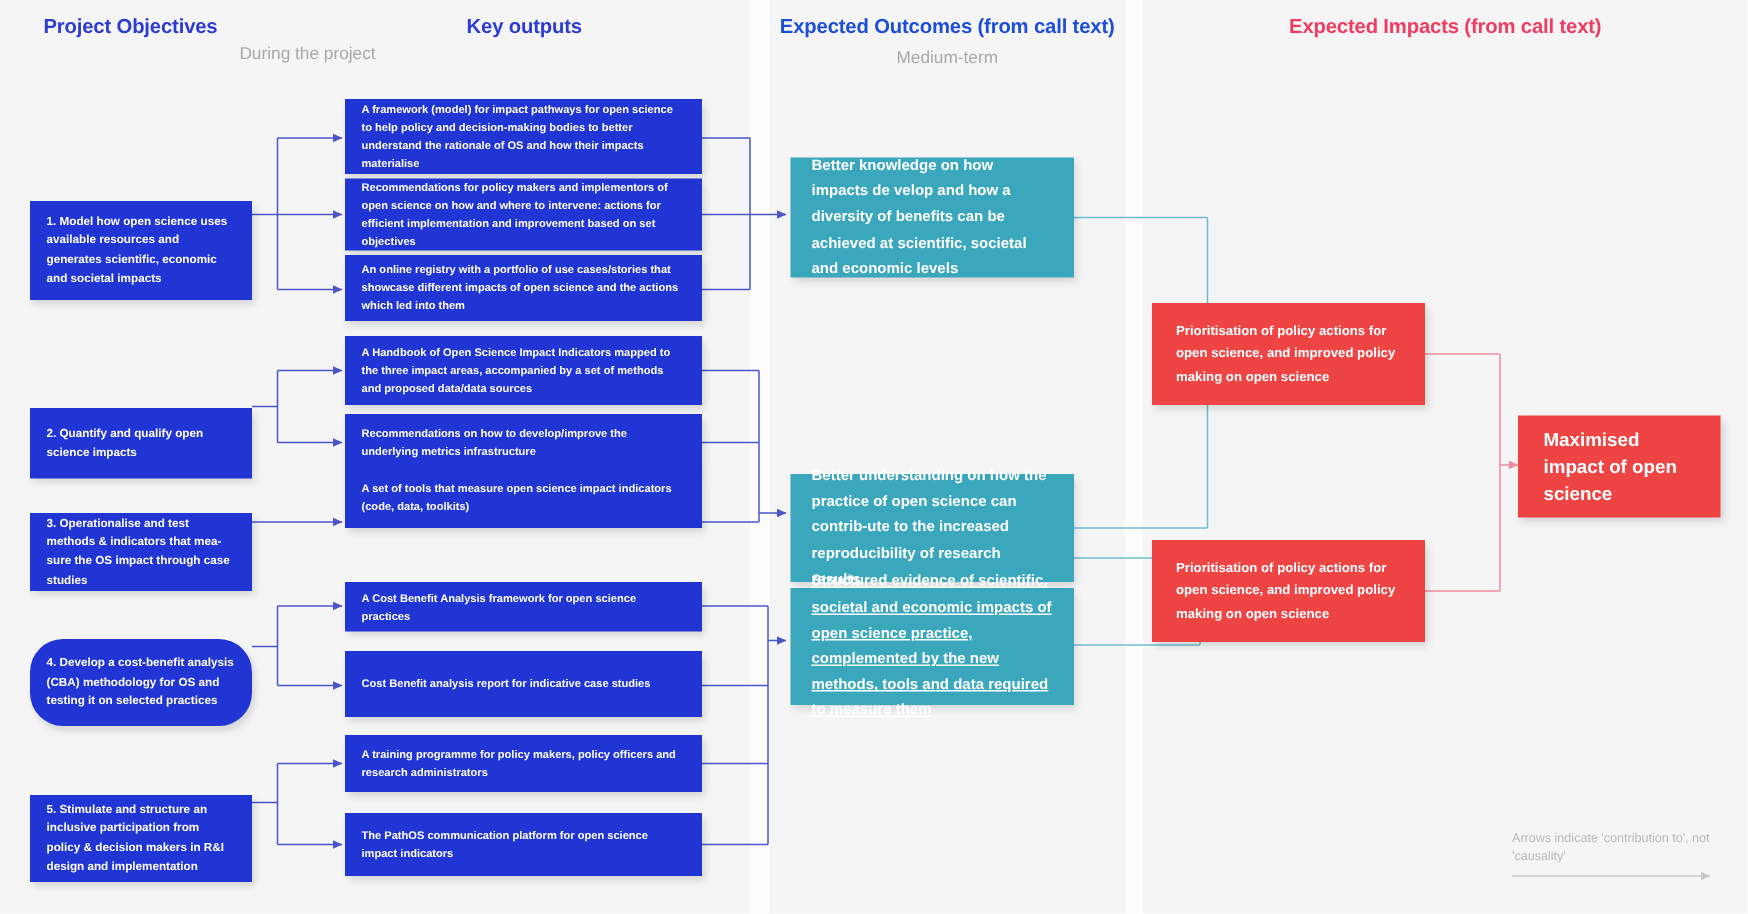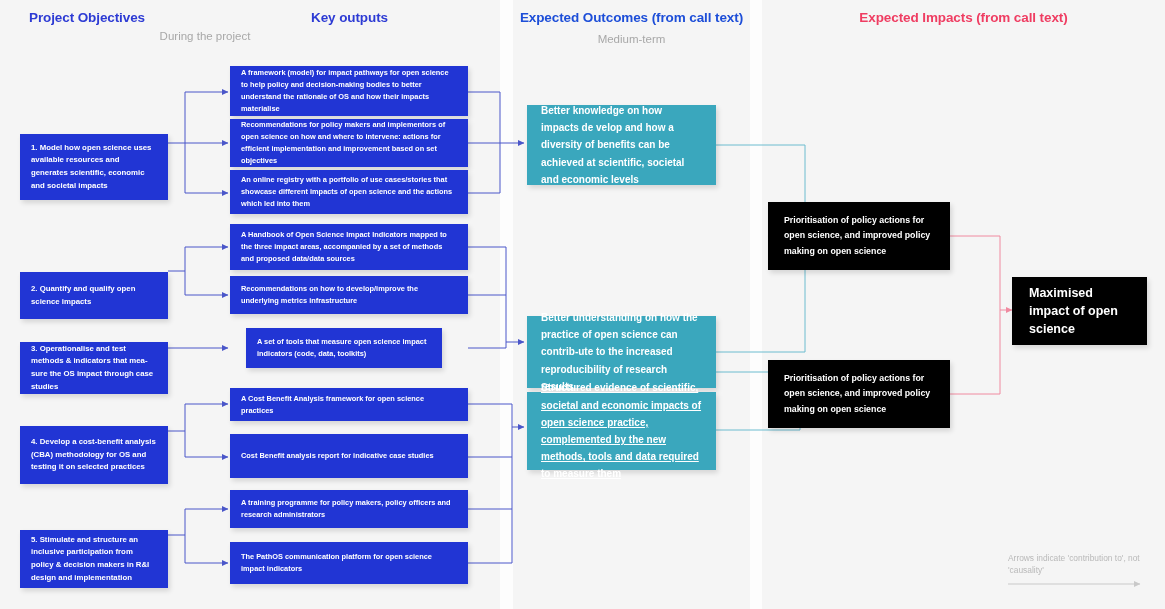--- a/index.html
+++ b/index.html
@@ -49,21 +49,21 @@
     color:#ffffff;
     box-sizing:border-box;
     display:flex;
     align-items:center;
     box-shadow:2px 3px 5px rgba(0,0,0,0.13);
   }
   .box .txt{display:block;width:100%;}
 
   .box.blue{background:#2135d4;}
   .box.teal{background:#3aa7bd;}
-  .box.pink{background:#000000;}
+  .box.pink{background:#ef4444;}
 
   .obj{font-size:7.8px;line-height:1.62;font-weight:bold;padding:0 11px;margin-top:24px;}
   .out{font-size:7.4px;line-height:1.62;font-weight:bold;padding:0 11px;}
   .outc{font-size:10px;line-height:1.72;font-weight:bold;padding:0 14px;}
   .imp{font-size:8.8px;line-height:1.72;font-weight:bold;padding:0 16px;}
   .final{font-size:12.5px;line-height:1.45;font-weight:bold;padding:0 17px;}
 
   
   svg#wires{position:absolute;left:0;top:0;width:1165px;height:609px;pointer-events:none;}
 
@@ -179,21 +179,21 @@
 
   <div class="box blue obj" style="left:20px;top:110px;width:148px;height:66px;">
     <span class="txt">1. Model how open science uses available resources and generates scientific, economic and societal impacts</span>
   </div>
   <div class="box blue obj" style="left:20px;top:248px;width:148px;height:47px;">
     <span class="txt">2. Quantify and qualify open science impacts</span>
   </div>
   <div class="box blue obj" style="left:20px;top:318px;width:148px;height:52px;">
     <span class="txt">3. Operationalise and test methods &amp; indicators that mea-sure the OS impact through case studies</span>
   </div>
-  <div class="box blue obj" style="left:20px;top:402px;width:148px;height:58px;">
+  <div class="box blue obj" style="left:20px;top:402px;width:148px;height:58px;border-radius:22px;">
     <span class="txt">4. Develop a cost-benefit analysis (CBA) methodology for OS and testing it on selected practices</span>
   </div>
   <div class="box blue obj" style="left:20px;top:506px;width:148px;height:58px;">
     <span class="txt">5. Stimulate and structure an inclusive participation from policy &amp; decision makers in R&amp;I design and implementation</span>
   </div>
 
   <div class="box blue out" style="left:230px;top:66px;width:238px;height:50px;">
     <span class="txt">A framework (model) for impact pathways for open science to help policy and decision-making bodies to better understand the rationale of OS and how their impacts materialise</span>
   </div>
   <div class="box blue out" style="left:230px;top:119px;width:238px;height:48px;">
@@ -201,21 +201,21 @@
   </div>
   <div class="box blue out" style="left:230px;top:170px;width:238px;height:44px;">
     <span class="txt">An online registry with a portfolio of use cases/stories that showcase different impacts of open science and the actions which led into them</span>
   </div>
   <div class="box blue out" style="left:230px;top:224px;width:238px;height:46px;">
     <span class="txt">A Handbook of Open Science Impact Indicators mapped to the three impact areas, accompanied by a set of methods and proposed data/data sources</span>
   </div>
   <div class="box blue out" style="left:230px;top:276px;width:238px;height:38px;">
     <span class="txt">Recommendations on how to develop/improve the underlying metrics infrastructure</span>
   </div>
-  <div class="box blue out" style="left:230px;top:328px;width:196px;height:40px;margin-left:16px;">
+  <div class="box blue out" style="left:230px;top:312px;width:238px;height:40px;">
     <span class="txt">A set of tools that measure open science impact indicators (code, data, toolkits)</span>
   </div>
   <div class="box blue out" style="left:230px;top:388px;width:238px;height:33px;">
     <span class="txt">A Cost Benefit Analysis framework for open science practices</span>
   </div>
   <div class="box blue out" style="left:230px;top:434px;width:238px;height:44px;">
     <span class="txt">Cost Benefit analysis report for indicative case studies</span>
   </div>
   <div class="box blue out" style="left:230px;top:490px;width:238px;height:38px;">
     <span class="txt">A training programme for policy makers, policy officers and research administrators</span>

